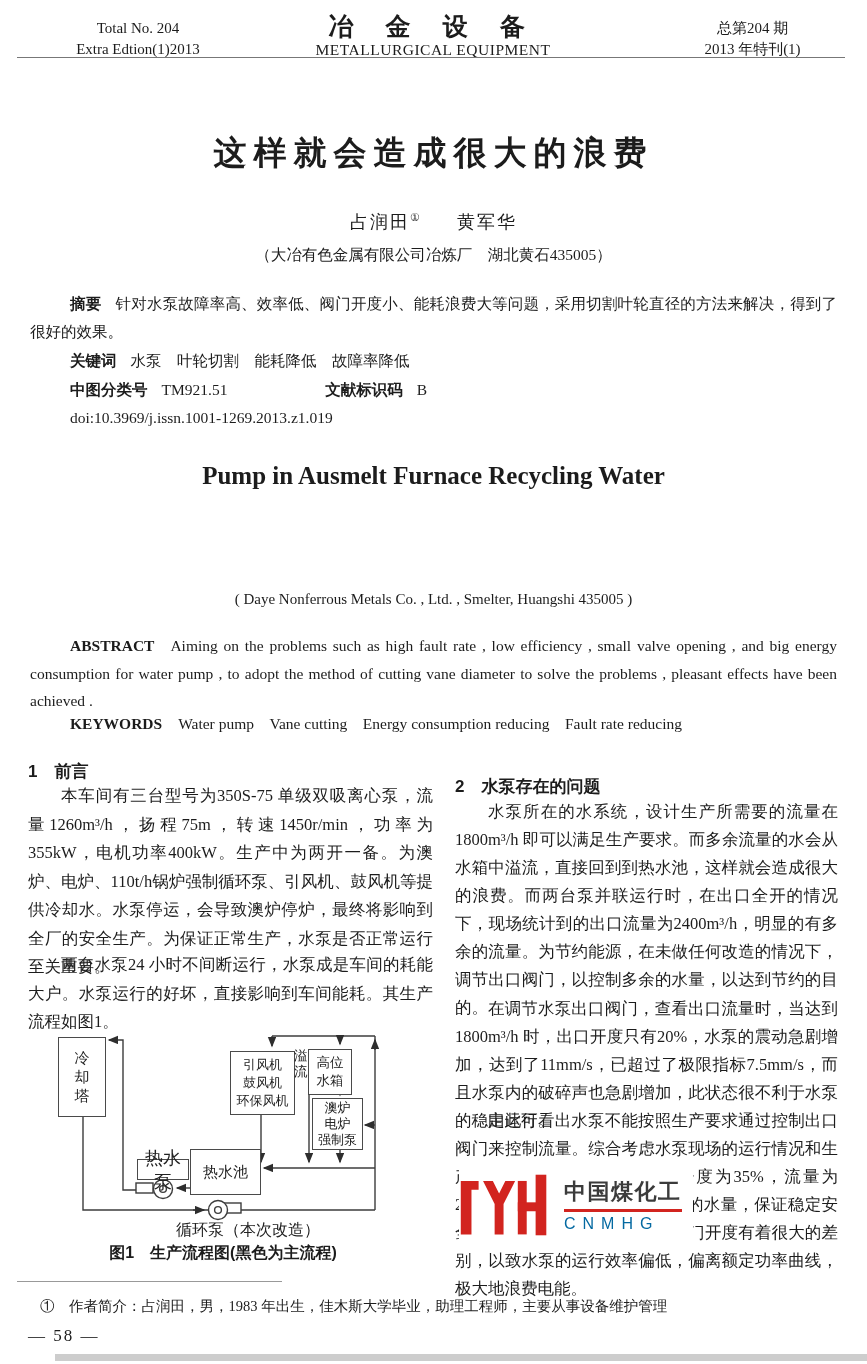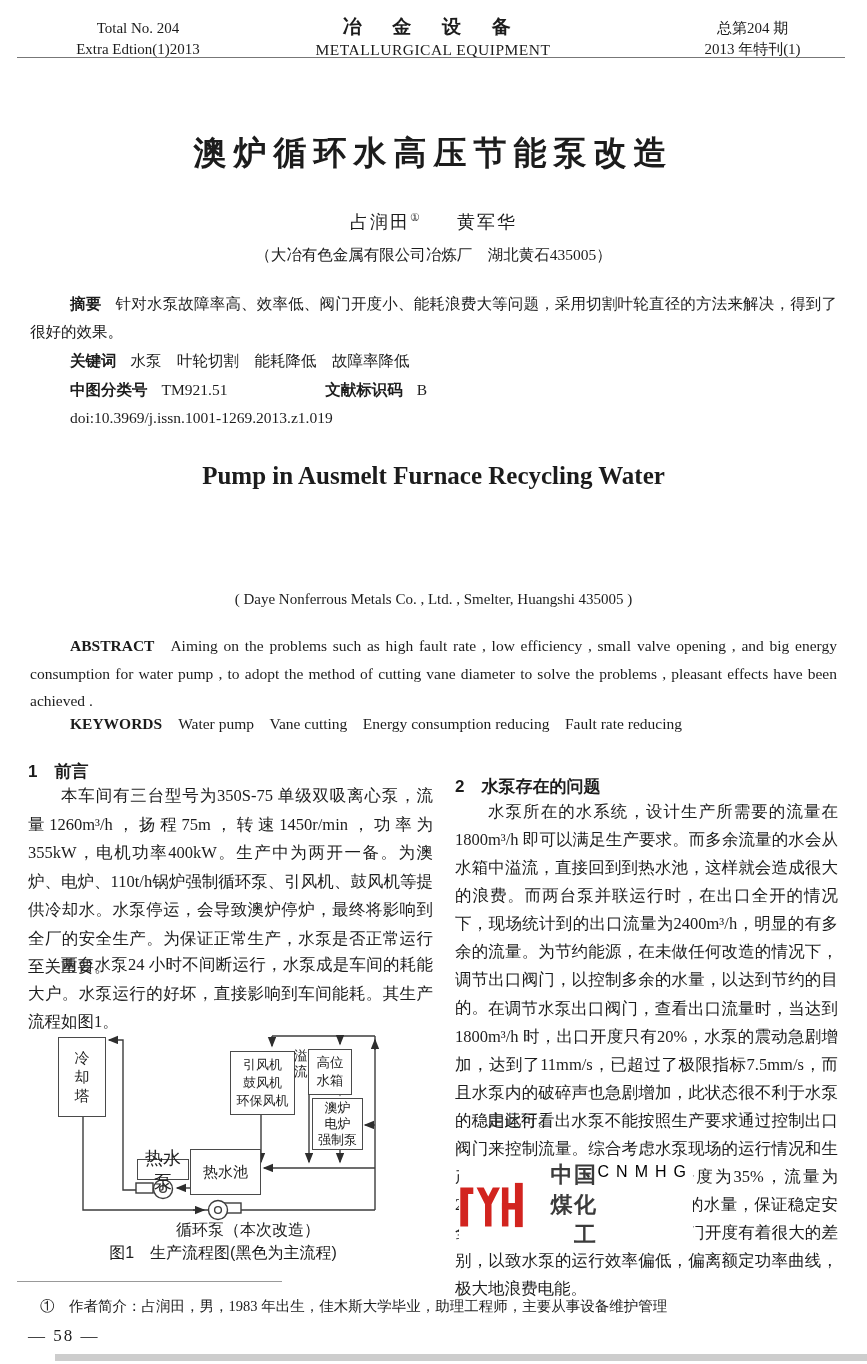--- a/index.html
+++ b/index.html
@@ -7,21 +7,21 @@
     position:relative;width:867px;height:1364px;background:#ffffff;
     margin:0 auto;overflow:hidden;
     font-family:"Liberation Serif","DejaVu Serif",serif;color:#1c1c1c;
   }
   .abs{position:absolute;}
   .center{text-align:center;}
   .jt{text-align:justify;text-justify:inter-ideograph;}
 
   
   .hdr-small{font-size:15px;line-height:21px;}
-  .hdr-cn{font-size:19px;font-weight:bold;letter-spacing:13px;line-height:24px;}
+  .hdr-cn{font-size:25px;font-weight:bold;letter-spacing:13px;line-height:24px;}
   .hdr-en{font-size:15.5px;line-height:22px;letter-spacing:.5px;}
   .rule{background:#777;height:1.4px;}
 
   .title-cn{font-size:33px;font-weight:bold;letter-spacing:7px;}
   .authors{font-size:18px;letter-spacing:2px;}
   .affil{font-size:15.5px;}
 
   .meta{font-size:15.5px;line-height:28px;}
   .meta .lbl{font-family:"Liberation Sans","DejaVu Sans",sans-serif;font-weight:bold;}
 
@@ -37,30 +37,30 @@
   .lh-right{line-height:28px;}
   .ind{text-indent:33px;}
 
   
   .fig{position:absolute;left:28px;top:1030px;width:390px;height:212px;}
   .fig svg{position:absolute;left:0;top:0;}
   .fbox{position:absolute;border:1.5px solid #4a4a4a;background:#fff;
         display:flex;align-items:center;justify-content:center;
         white-space:pre-line;text-align:center;color:#222;}
   .flabel{position:absolute;white-space:pre-line;color:#222;}
-  .fig-caption{font-weight:normal;font-size:16px;font-family:"Liberation Sans","DejaVu Sans",sans-serif;}
+  .fig-caption{font-weight:bold;font-size:16px;font-family:"Liberation Sans","DejaVu Sans",sans-serif;}
 
   
   .wm{position:absolute;left:459px;top:1166px;width:234px;height:78px;background:#fff;
       display:flex;align-items:center;gap:7px;}
-  .wm-txt{display:flex;flex-direction:row;text-align:right;}
+  .wm-txt{display:flex;flex-direction:column;}
   .wm-cn{font-size:22px;font-weight:600;color:#3b3b3b;letter-spacing:1.5px;
          font-family:"Liberation Sans","DejaVu Sans",sans-serif;}
   .wm-line{height:2.6px;background:#d2241f;margin-top:2px;}
-  .wm-en{font-size:16px;color:#000000;letter-spacing:7px;margin-top:3px;
+  .wm-en{font-size:16px;color:#0369a1;letter-spacing:7px;margin-top:3px;
          font-family:"Liberation Sans","DejaVu Sans",sans-serif;}
 
   .footnote{font-size:14.5px;}
   .pageno{font-size:17px;letter-spacing:2px;}
   .scan-strip{position:absolute;left:55px;top:1354px;width:812px;height:7px;background:#cdcdcd;}
 </style>
 </head>
 <body>
 
 <div class="page">
@@ -72,21 +72,21 @@
   <div class="abs center" style="left:233px;top:15px;width:400px;">
     <div class="hdr-cn">冶 金 设 备</div>
     <div class="hdr-en">METALLURGICAL EQUIPMENT</div>
   </div>
   <div class="abs hdr-small center" style="left:665px;top:18px;width:175px;">
     <div>总第204 期</div>
     <div>2013 年特刊(1)</div>
   </div>
   <div class="abs rule" style="left:17px;top:57px;width:828px;"></div>
 
-  <div class="abs center title-cn" style="left:0;top:131px;width:867px;">澳炉循环水高压节能泵改造</div>
+  <div class="abs center title-cn" style="left:0;top:131px;width:867px;">这样就会造成很大的浪费</div>
   <div class="abs center authors" style="left:0;top:210px;width:867px;">
     <span>占润田</span><sup style="font-size:11px;">①</sup>
     <span style="display:inline-block;width:22px;"></span>
     <span>黄军华</span>
   </div>
   <div class="abs center affil" style="left:0;top:245px;width:867px;">（大冶有色金属有限公司冶炼厂　湖北黄石435005）</div>
 
   <div class="abs meta jt" style="left:30px;top:290px;width:807px;text-indent:40px;">
     <span class="lbl">摘要</span><span style="display:inline-block;width:14px;"></span><span>针对水泵故障率高、效率低、阀门开度小、能耗浪费大等问题，采用切割叶轮直径的方法来解决，得到了很好的效果。</span>
   </div>

